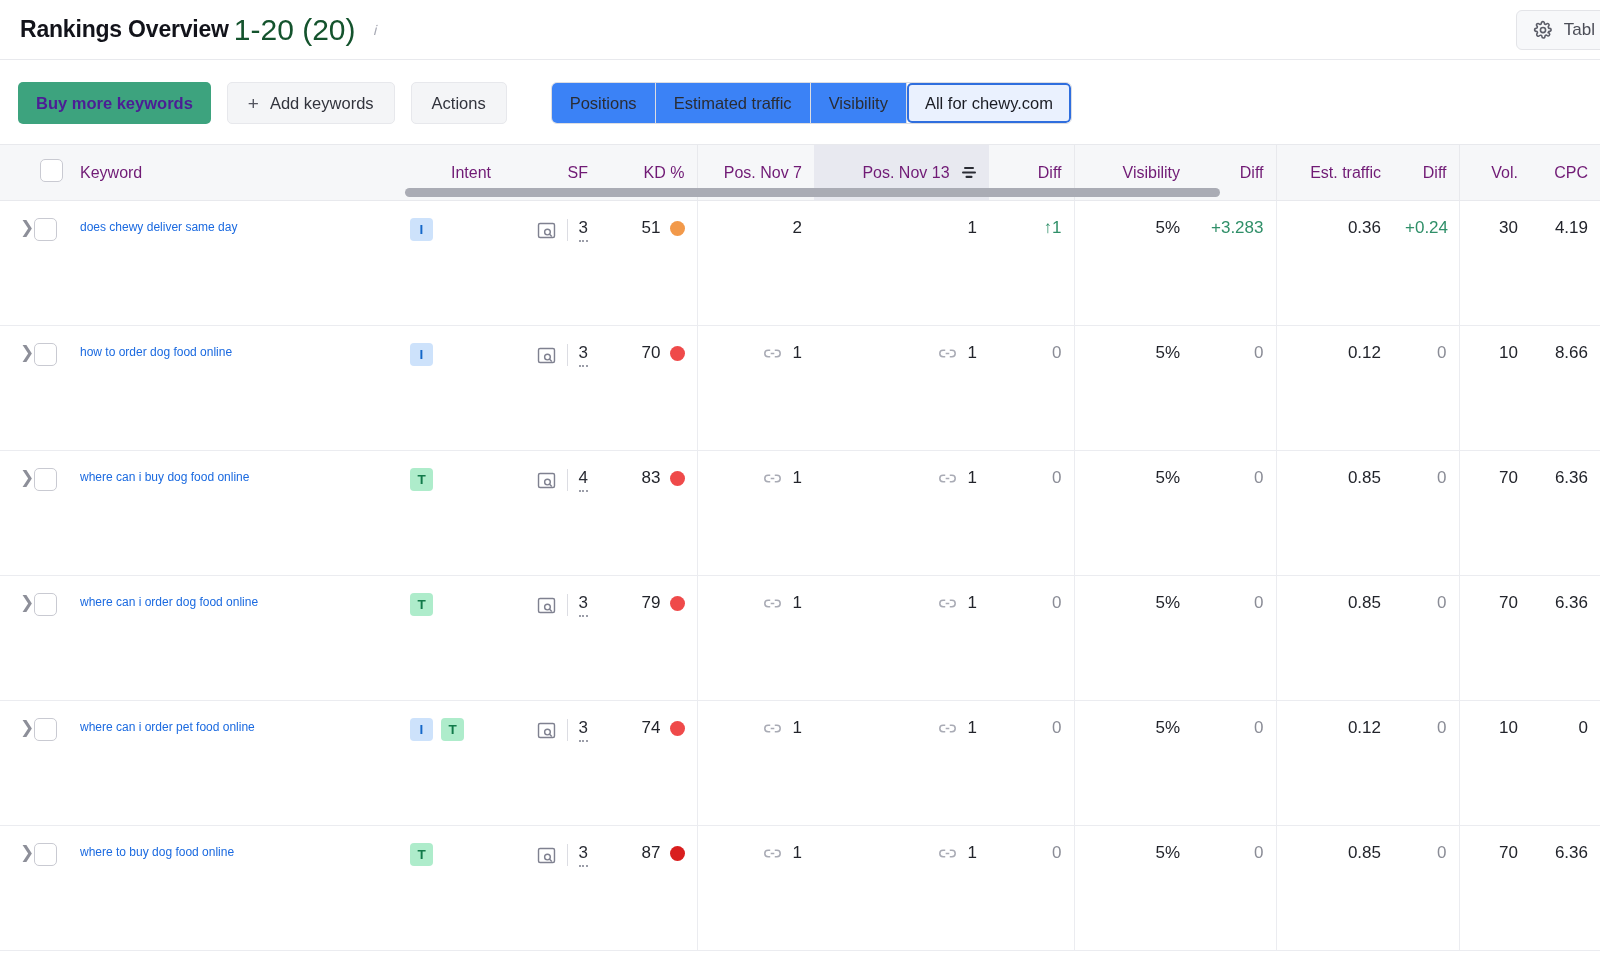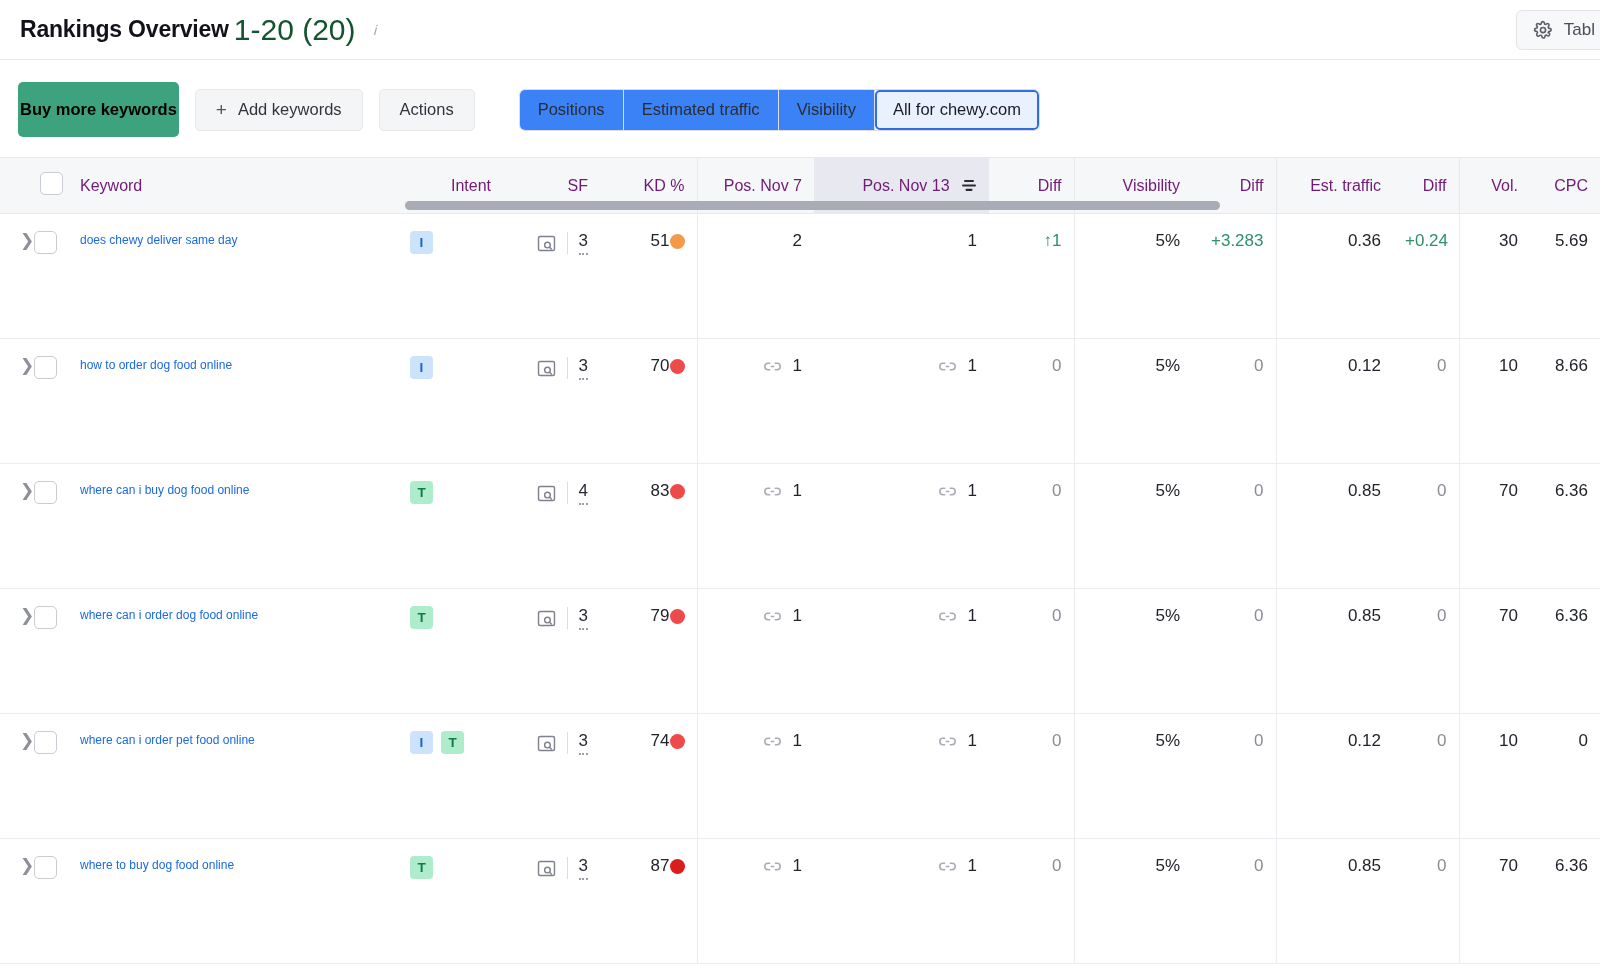--- a/index.html
+++ b/index.html
@@ -68,24 +68,24 @@
   }
 
   
   .toolbar {
     display: flex;
     align-items: center;
     padding: 22px 0 20px 18px;
     gap: 16px;
   }
   .btn-buy {
-    height: 55px;
-    padding: 0 2px;
+    height: 42px;
+    padding: 0 18px;
     background: #3da37e;
-    color: #000000;
+    color: #4c1d95;
     border: none;
     border-radius: 5px;
     font-size: 16.5px;
     font-weight: bold;
     cursor: pointer;
     white-space: nowrap;
   }
   .btn-ghost {
     height: 42px;
     padding: 0 20px;
@@ -210,21 +210,21 @@
     margin: 0 11px;
   }
   .sf-num {
     font-size: 17px;
     color: #2a2c34;
     border-bottom: 2px dotted #9b9da8;
     padding-bottom: 2px;
     cursor: pointer;
   }
 
-  .kd-cell { display: flex; align-items: center; justify-content: flex-end; gap: 0; }
+  .kd-cell { display: flex; align-items: center; justify-content: flex-end; gap: 9px; }
   .kd-dot { width: 15px; height: 15px; border-radius: 50%; display: inline-block; }
 
   .pos-cell { display: flex; align-items: center; justify-content: flex-end; gap: 11px; }
   .link-ico { width: 19px; height: 19px; color: #a9abb5; }
 
   .up { color: #2f8f68; white-space: nowrap; }
   .zero { color: #8a8c96; }
 
   
   .hscroll {
@@ -358,21 +358,21 @@
             <div class="pos-cell">
               <span>1</span>
             </div>
           </td>
           <td class="td-r"><span class="up">↑1</span></td>
           <td class="td-r sep-l"><span>5%</span></td>
           <td class="td-r"><span class="up">+3.283</span></td>
           <td class="td-r sep-l"><span>0.36</span></td>
           <td class="td-r"><span class="up">+0.24</span></td>
           <td class="td-r sep-l"><span>30</span></td>
-          <td class="td-r"><span>5.69</span></td>
+          <td class="td-r"><span>4.19</span></td>
         </tr>
         <tr>
           <td style="padding-left:20px"><span class="chev">❯</span></td>
           <td style="padding:17px 0 0 4px"><span class="cbox"></span></td>
           <td>
             <span class="kw">how to order dog food online</span>
           </td>
           <td>
             <div class="intent-wrap">
               <span class="intent I">I</span>

